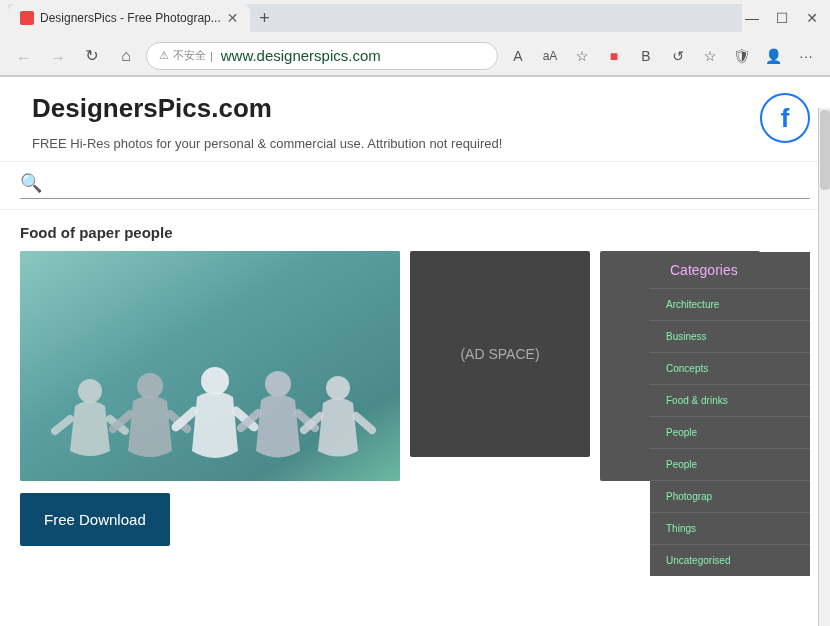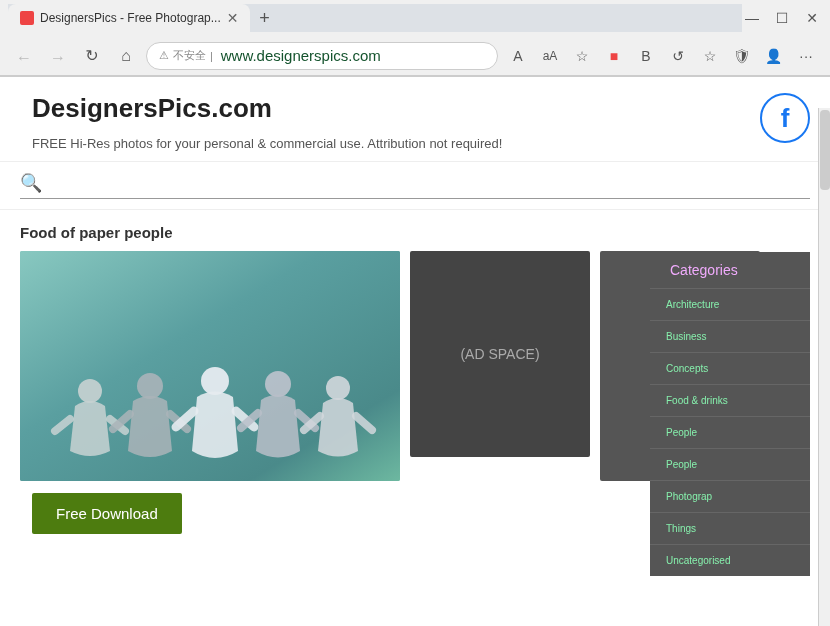--- a/index.html
+++ b/index.html
@@ -254,28 +254,27 @@
       color: #fff;
       font-size: 18px;
       font-weight: bold;
       text-align: right;
       padding: 10px;
       line-height: 1.4;
     }
 
     .free-download-btn {
       display: inline-block;
-      background: #4d7c0f;
+      background: #0c4a6e;
       color: #fff;
-      padding: 12px 24px;
+      padding: 18px 24px;
       font-size: 15px;
       margin-top: 12px;
       cursor: pointer;
       border-radius: 2px;
-      margin-left: 12px;
     }
 
     
     .fb-btn {
       position: absolute;
       top: 16px;
       right: 20px;
       width: 50px;
       height: 50px;
       border-radius: 50%;

